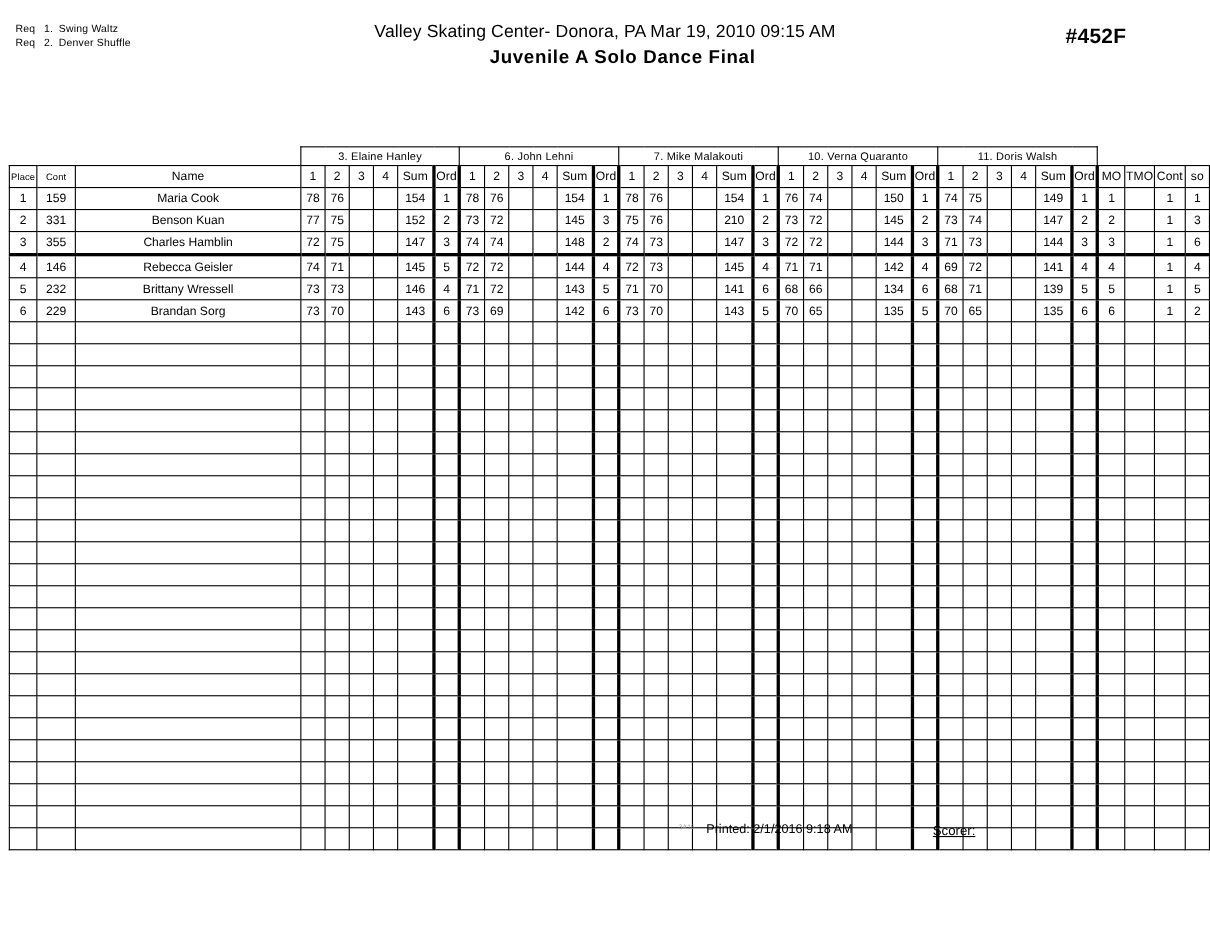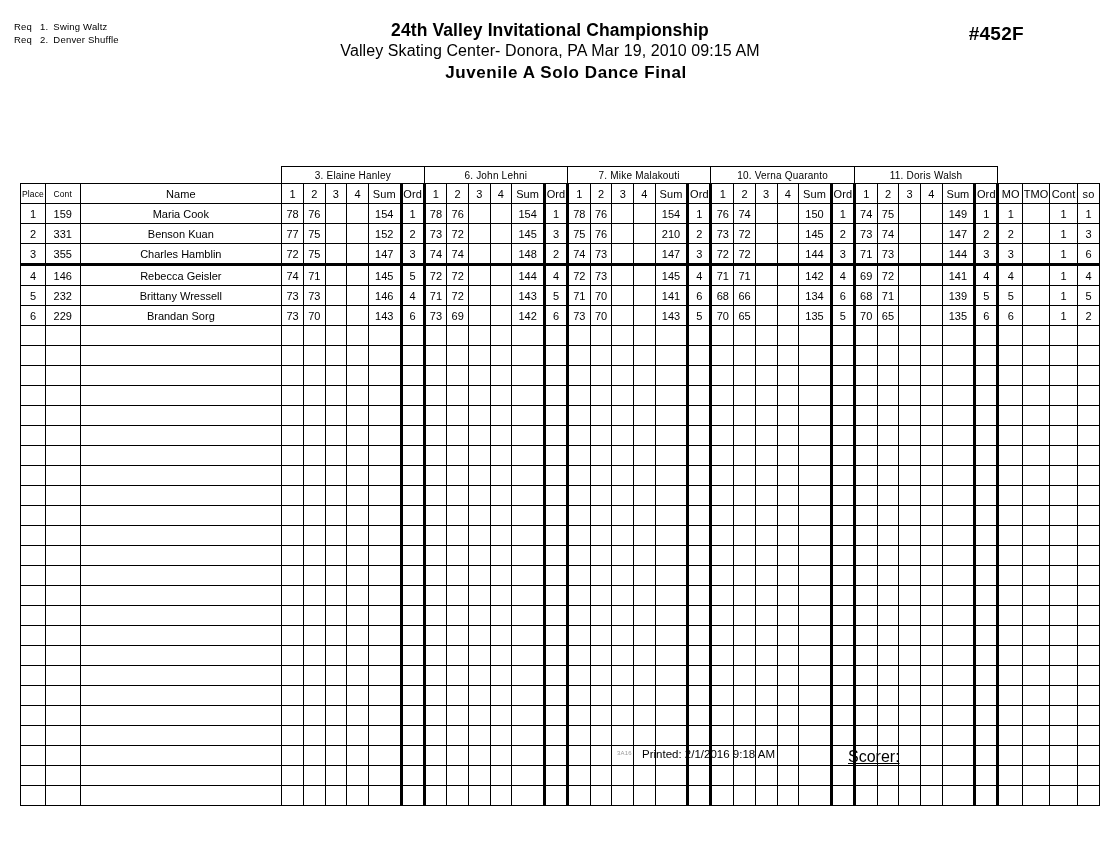--- a/index.html
+++ b/index.html
@@ -70,26 +70,25 @@
   #title-block .line4 {
     font-size: 14.5px;
     font-weight: normal;
     line-height: 22px;
     letter-spacing: 0.1px;
   }
 
   
   #results-table {
     position: absolute;
-    left: 20px;
+    left: 8px;
     top: 133px;
     border-collapse: collapse;
     table-layout: fixed;
     font-size: 10px;
-    margin-top: 33px;
   }
   #results-table td, #results-table th {
     border: 1px solid #000000;
     padding: 0;
     margin: 0;
     font-weight: normal;
     text-align: center;
     vertical-align: middle;
     overflow: hidden;
     white-space: nowrap;
@@ -158,40 +157,39 @@
     position: absolute;
     left: 642px;
     top: 748px;
     font-size: 11.5px;
     text-align: center;
   }
   #footer-scorer {
     position: absolute;
     left: 848px;
     top: 748px;
-    font-size: 16px;
+    font-size: 12px;
     text-decoration: underline;
   }
 </style>
 </head>
 <body>
 
 <div id="req-legend">
   <div class="req-line">
     <span class="req-tag">Req</span><span class="req-num">1.</span><span class="req-dance">Swing Waltz</span>
   </div>
   <div class="req-line">
     <span class="req-tag">Req</span><span class="req-num">2.</span><span class="req-dance">Denver Shuffle</span>
   </div>
 </div>
 
 <div id="event-number">#452F</div>
 
 <div id="title-block">
-  <div class="line1">24th Valley Invitational Championship</div>
   <div class="line2">Valley Skating Center- Donora, PA  Mar 19, 2010  09:15 AM</div>
   <div class="line3">Juvenile A Solo Dance Final</div>
 </div>
 
 <table id="results-table">
   <colgroup>
     <col style="width:24px">
       <col style="width:34px">
       <col style="width:204px">
     <col style="width:21px">

